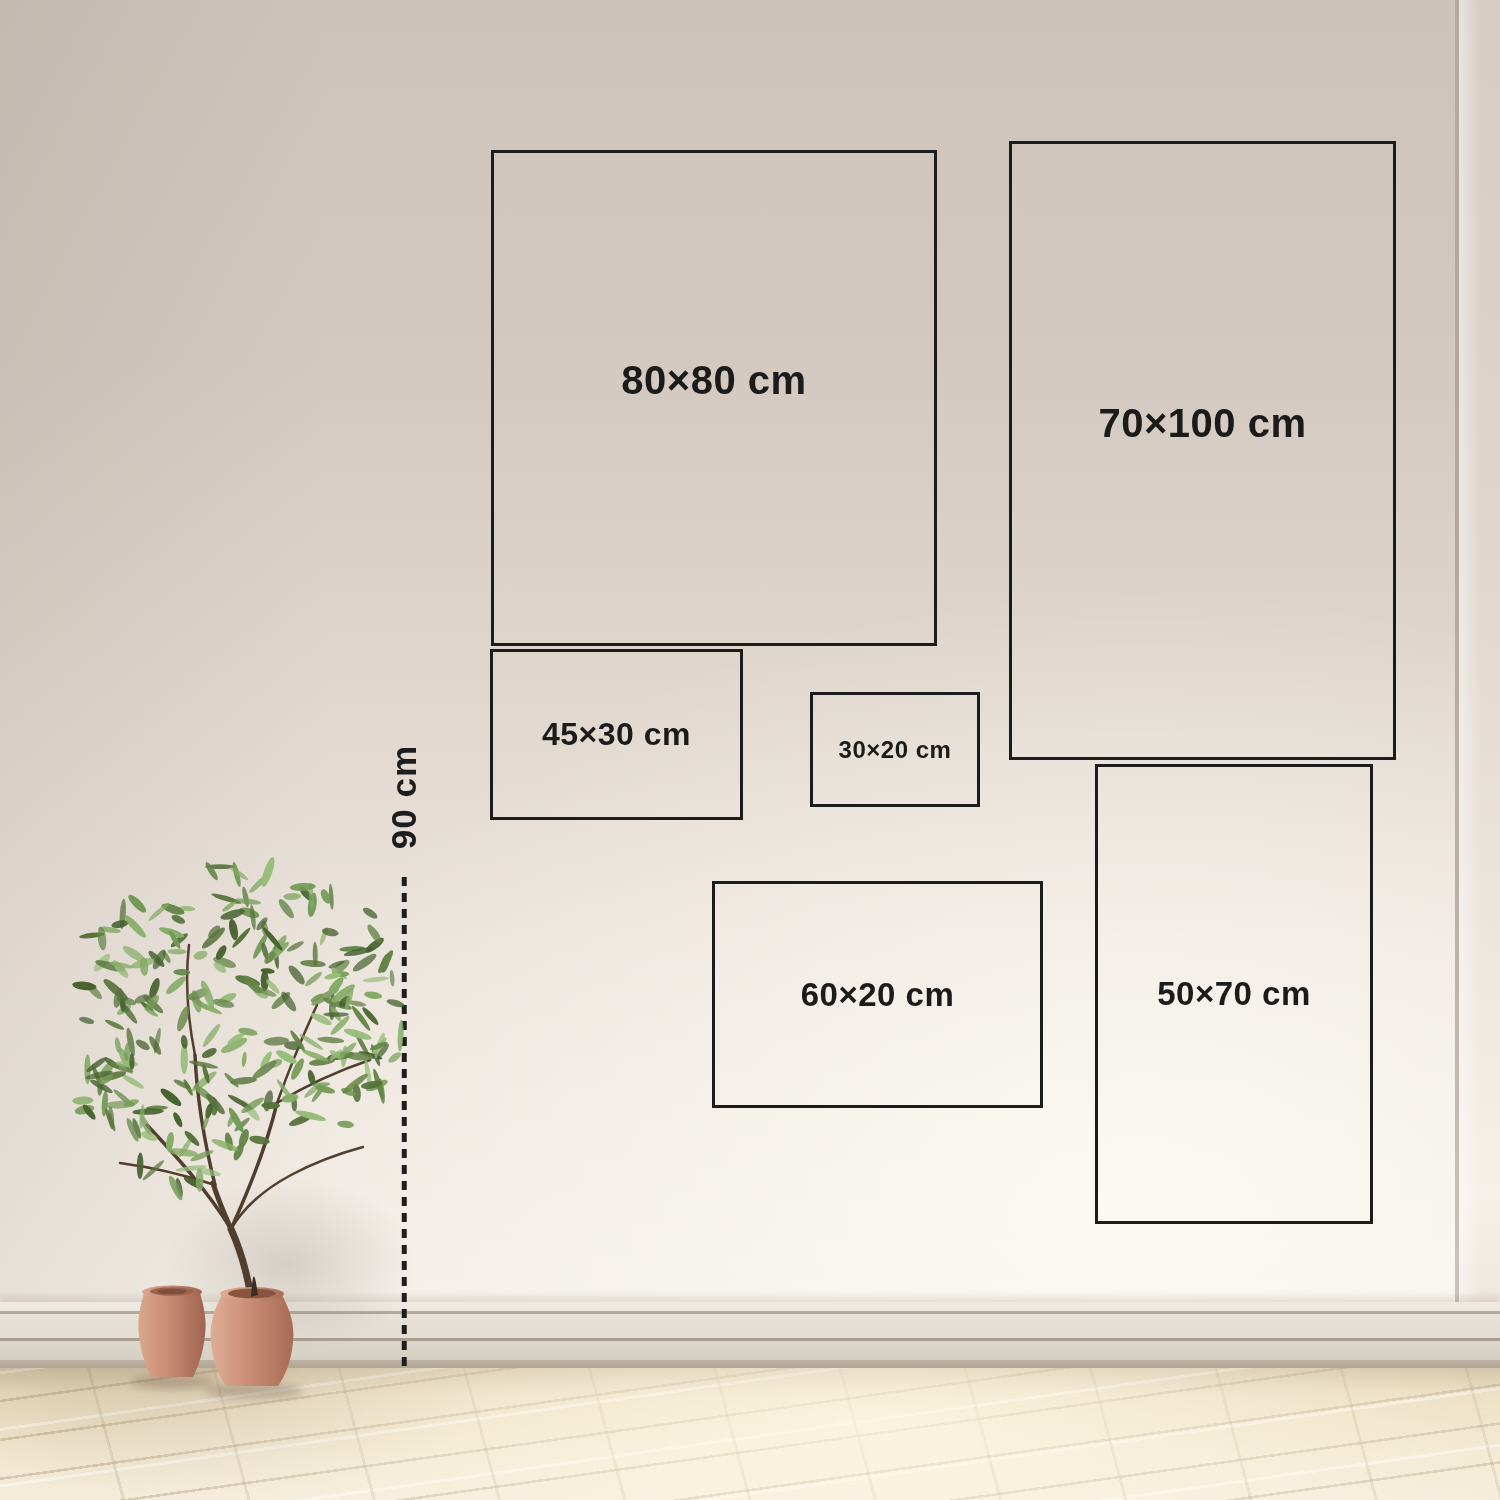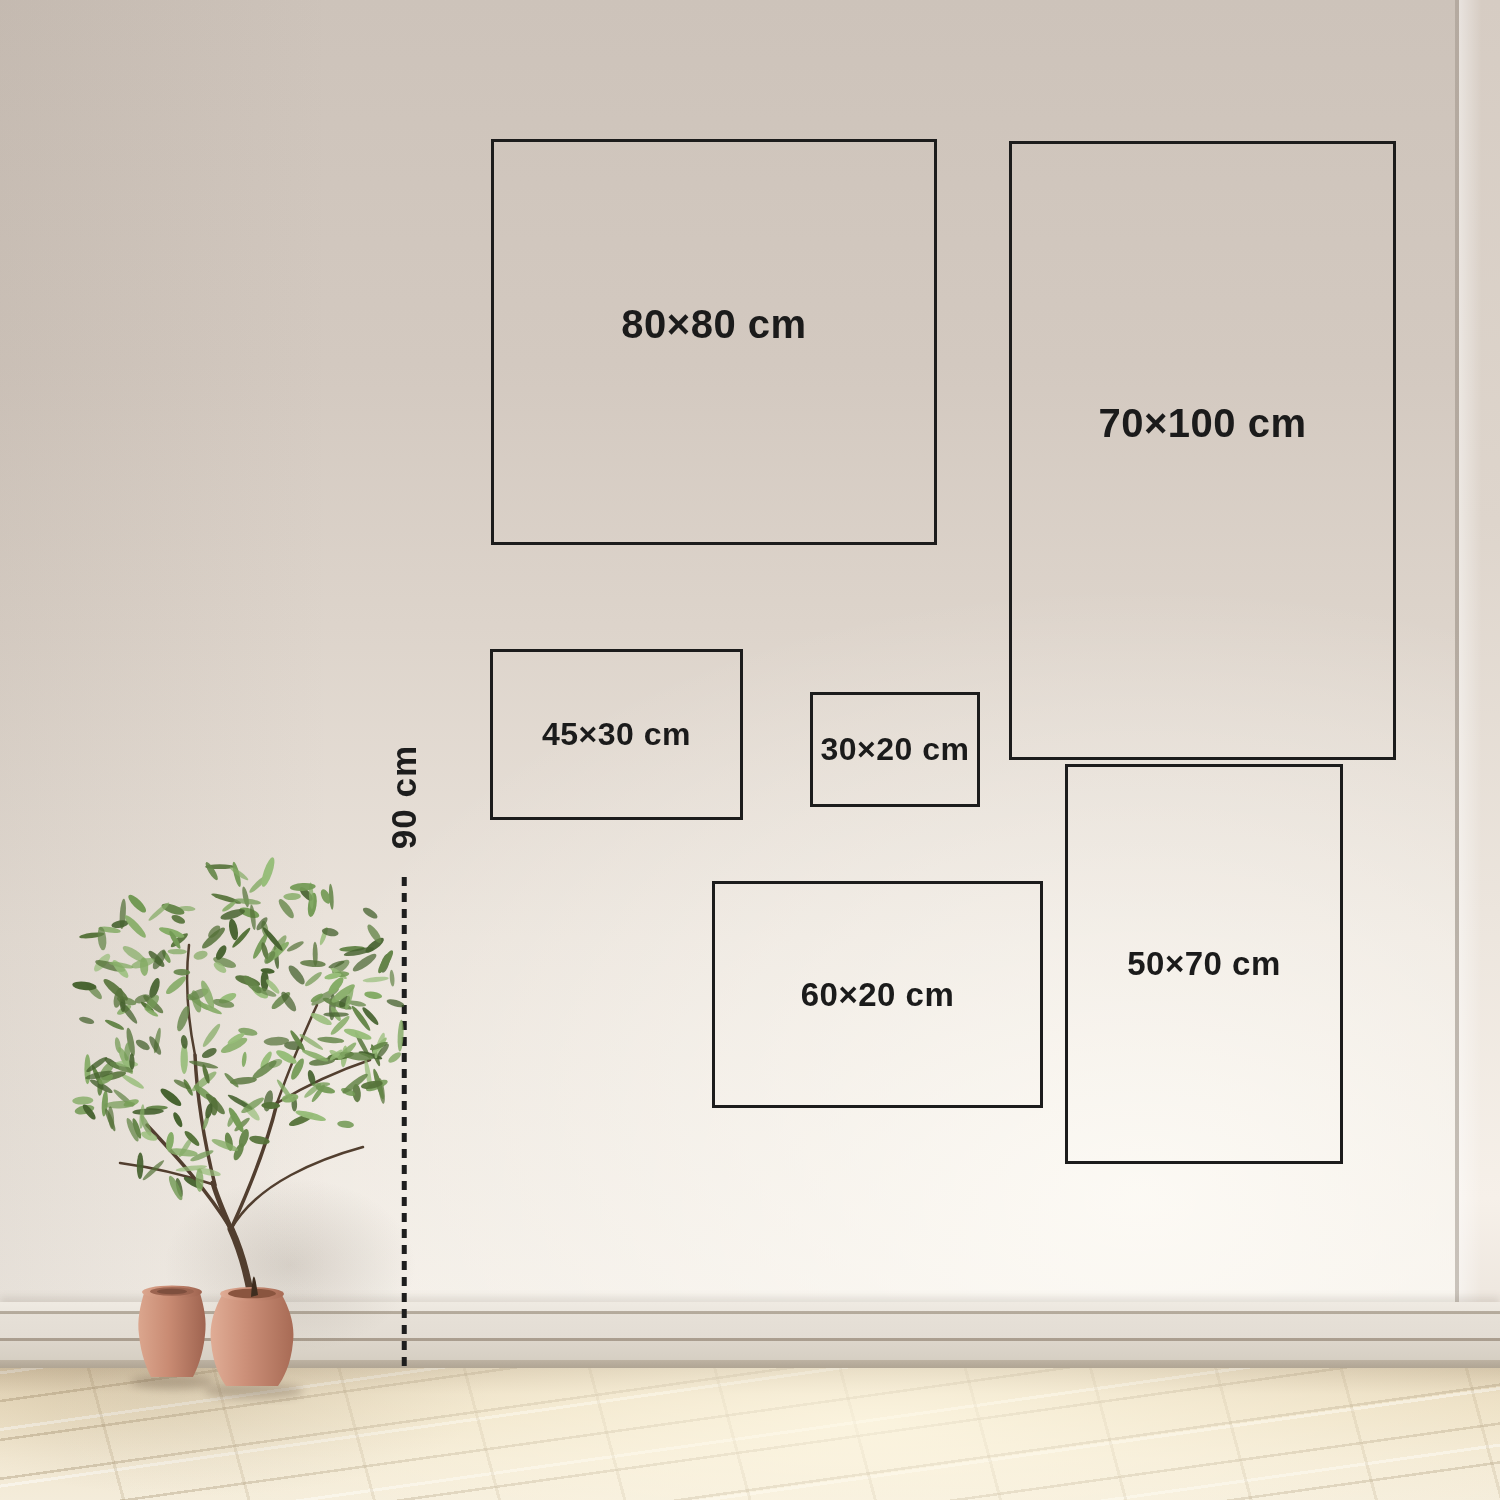--- a/index.html
+++ b/index.html
@@ -51,21 +51,21 @@
     background-image:repeating-linear-gradient(to bottom,#1e1e1e 0 9px, rgba(0,0,0,0) 9px 16px);}
 
   
   .size-box{position:absolute;z-index:5;border:3px solid #1c1c1c;box-sizing:border-box;
     display:flex;align-items:center;justify-content:center;background:transparent;}
   .size-label{font-weight:700;letter-spacing:.5px;color:#1b1b1b;white-space:nowrap;
     transform:translateY(var(--dy,0px));}
   .fs-xl{font-size:40px;}
   .fs-lg{font-size:33px;}
   .fs-md{font-size:32px;}
-  .fs-sm{font-size:32px;}
+  .fs-sm{font-size:24px;}
 </style>
 </head>
 <body>
 
 <div class="scene">
 
   <div class="wall"></div>
   <div class="wall-right"></div>
   <div class="wall-corner"></div>
   <div class="baseboard"></div>
@@ -393,37 +393,37 @@
                C228,534 236,520 238,497 C240,480 235,465 227,450 Z" fill="url(#potR)"></path>
       <ellipse cx="197" cy="449" rx="32" ry="7" fill="url(#potR)"></ellipse>
       <ellipse cx="197" cy="448.5" rx="24" ry="4.8" fill="#8a553f"></ellipse>
       <path d="M203,450 C200,430 198,420 196,452 Z" fill="#3e2d1f"></path>
     </g>
   </svg>
 
   <div class="measure-label">90 cm</div>
   <div class="measure-line"></div>
 
-  <div class="size-box" style="left:491px;top:139px;width:446px;height:406px">
+  <div class="size-box" style="left:491px;top:150px;width:446px;height:496px">
     <span class="size-label fs-xl" style="--dy:-18px">80×80 cm</span>
   </div>
 
   <div class="size-box" style="left:1009px;top:141px;width:387px;height:619px">
     <span class="size-label fs-xl" style="--dy:-27px">70×100 cm</span>
   </div>
 
   <div class="size-box" style="left:490px;top:649px;width:253px;height:171px">
     <span class="size-label fs-md">45×30 cm</span>
   </div>
 
   <div class="size-box" style="left:810px;top:692px;width:170px;height:115px">
     <span class="size-label fs-sm">30×20 cm</span>
   </div>
 
   <div class="size-box" style="left:712px;top:881px;width:331px;height:227px">
     <span class="size-label fs-lg">60×20 cm</span>
   </div>
 
-  <div class="size-box" style="left:1065px;top:764px;width:278px;height:400px">
+  <div class="size-box" style="left:1095px;top:764px;width:278px;height:460px">
     <span class="size-label fs-lg">50×70 cm</span>
   </div>
 
 </div>
 
 </body></html>

